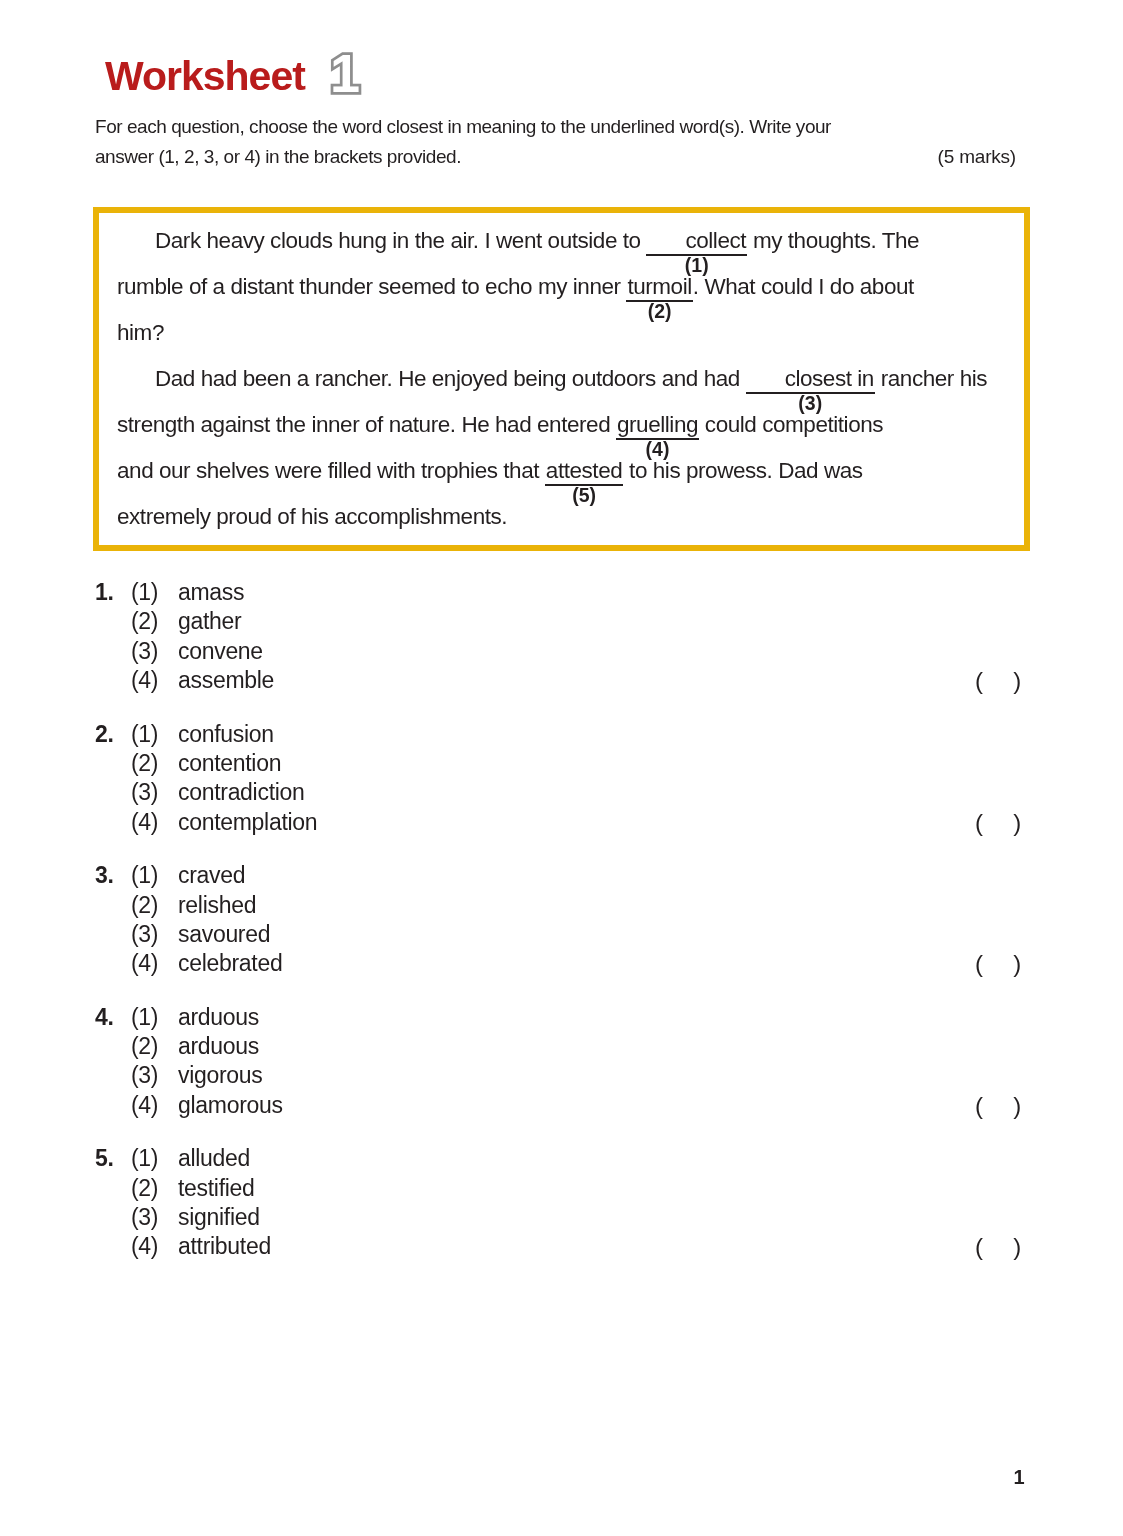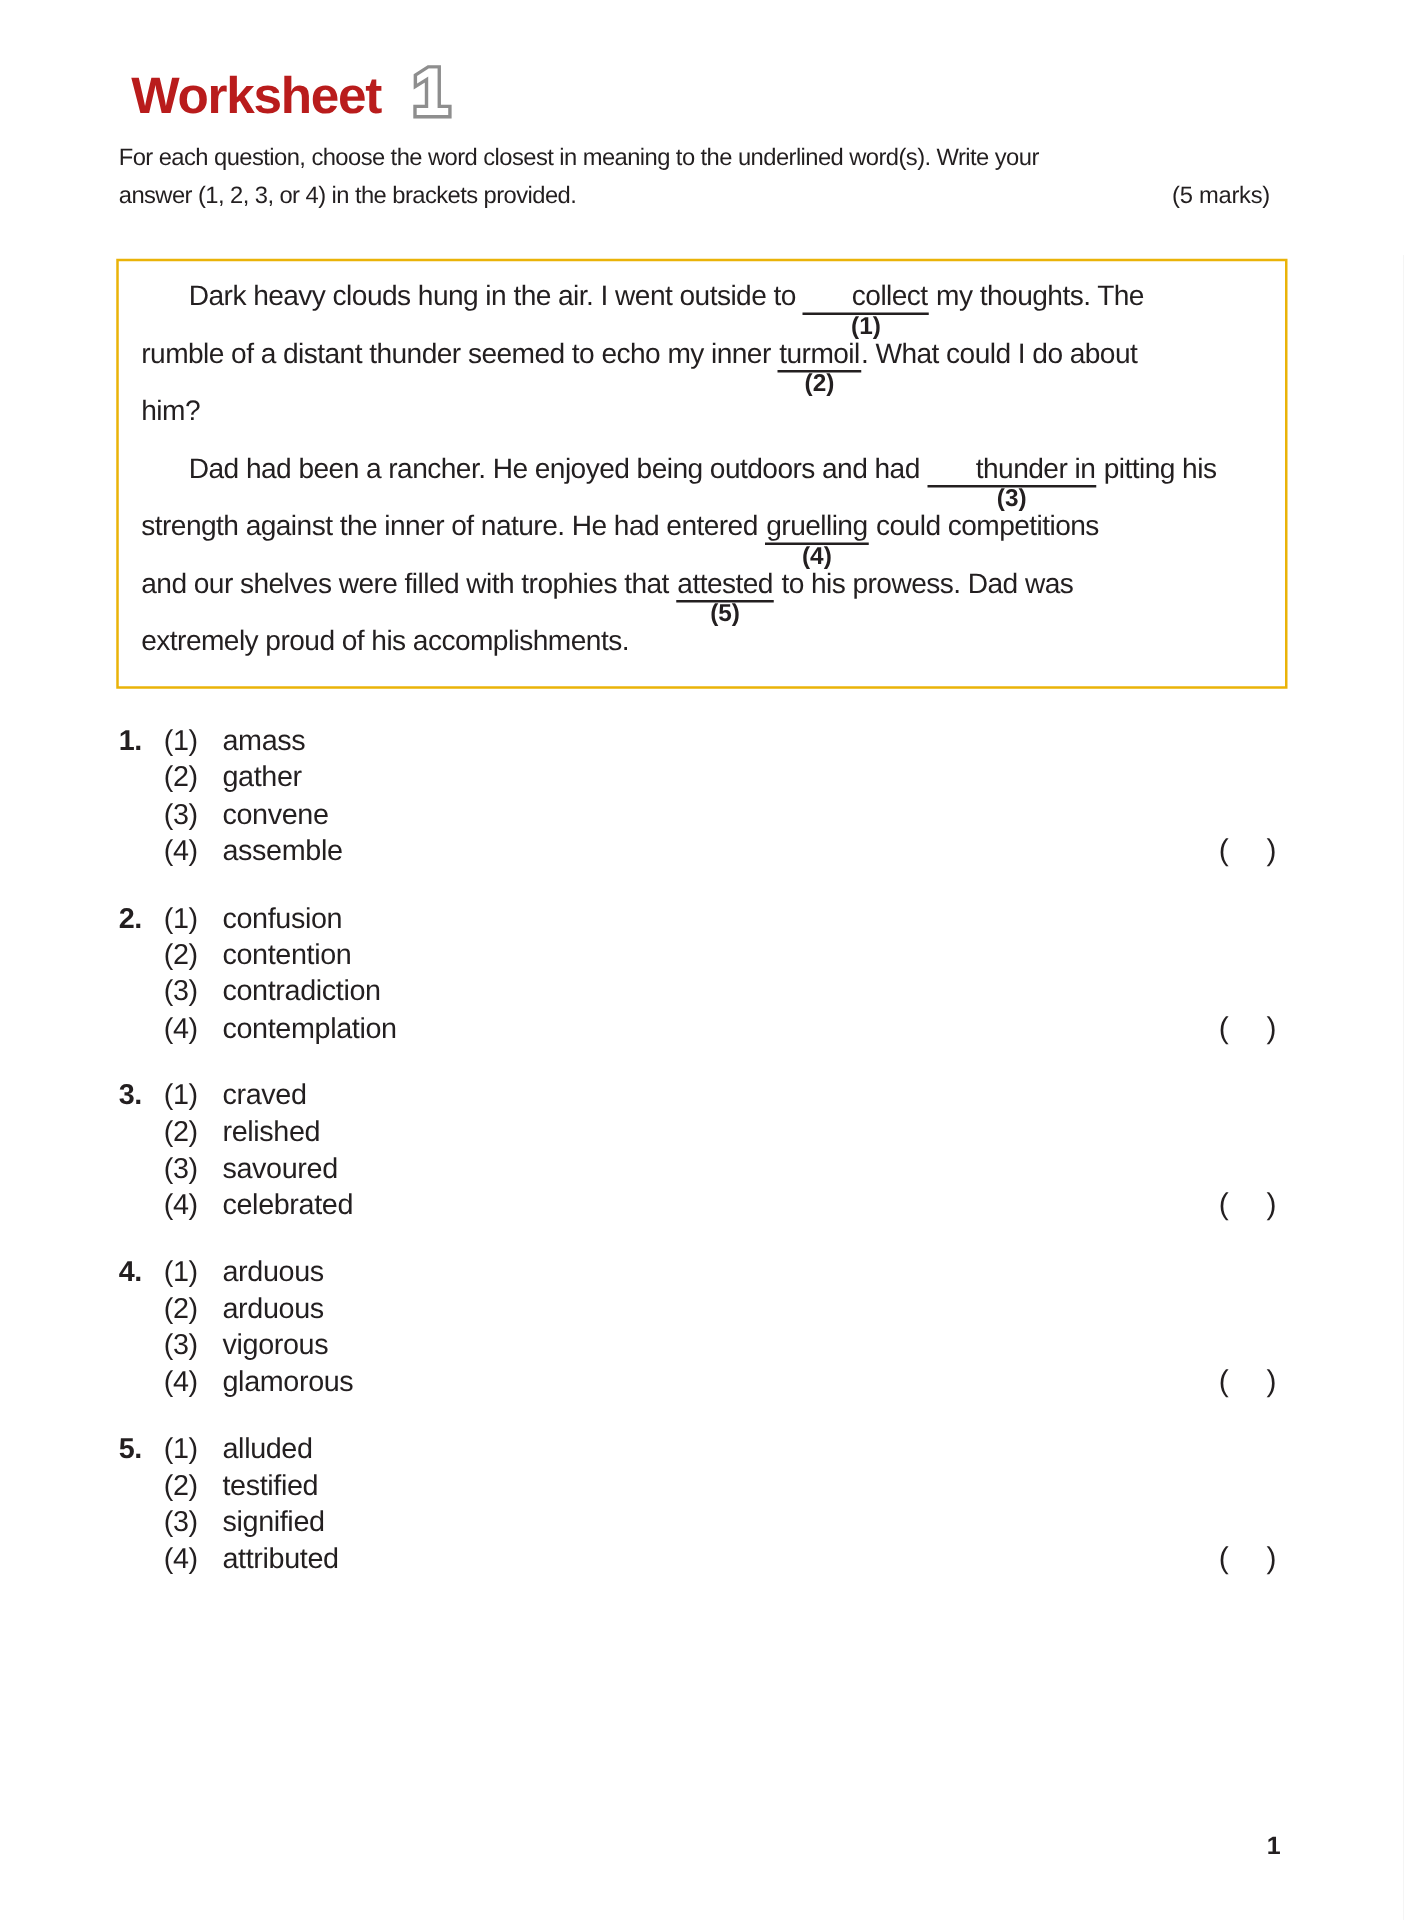--- a/index.html
+++ b/index.html
@@ -39,21 +39,21 @@
   .instr-row2 { display: flex; justify-content: space-between; }
   .marks { padding-right: 16px; letter-spacing: -0.2px; }
 
   
   .passage-box {
     position: absolute;
     left: 93px;
     top: 207px;
     width: 937px;
     height: 344px;
-    border: 2px solid #eab308;
+    border: 6px solid #eab308;
     box-sizing: border-box;
     padding: 14px 18px 0 18px;
     font-size: 22.5px;
     letter-spacing: -0.45px;
   }
   .pline {
     position: relative;
     height: 46px;
     line-height: 28px;
     white-space: nowrap;
@@ -131,21 +131,21 @@
       <span>answer (1, 2, 3, or 4) in the brackets provided.</span>
       <span class="marks">(5 marks)</span>
     </div>
   </div>
 
   <div class="passage-box">
     <div>
         <div class="pline indent"><span>Dark heavy clouds hung in the air. I went outside to </span><span class="uword"><span>collect</span><span class="ann">(1)</span></span><span> my thoughts. The</span></div>
         <div class="pline"><span>rumble of a distant thunder seemed to echo my inner </span><span class="uword"><span>turmoil</span><span class="ann">(2)</span></span><span>. What could I do about</span></div>
         <div class="pline"><span>him?</span></div>
-        <div class="pline indent"><span>Dad had been a rancher. He enjoyed being outdoors and had </span><span class="uword"><span>thunder in</span><span class="ann">(3)</span></span><span> pitting his</span></div>
+        <div class="pline indent"><span>Dad had been a rancher. He enjoyed being outdoors and had </span><span class="uword"><span>closest in</span><span class="ann">(3)</span></span><span> rancher his</span></div>
         <div class="pline"><span>strength against the inner of nature. He had entered </span><span class="uword"><span>gruelling</span><span class="ann">(4)</span></span><span> could competitions</span></div>
         <div class="pline"><span>and our shelves were filled with trophies that </span><span class="uword"><span>attested</span><span class="ann">(5)</span></span><span> to his prowess. Dad was</span></div>
         <div class="pline"><span>extremely proud of his accomplishments.</span></div>
       </div>
   </div>
 
   <div class="questions">
       <div class="question">
         <div class="opt-row">
           <span class="qnum">1.</span>

